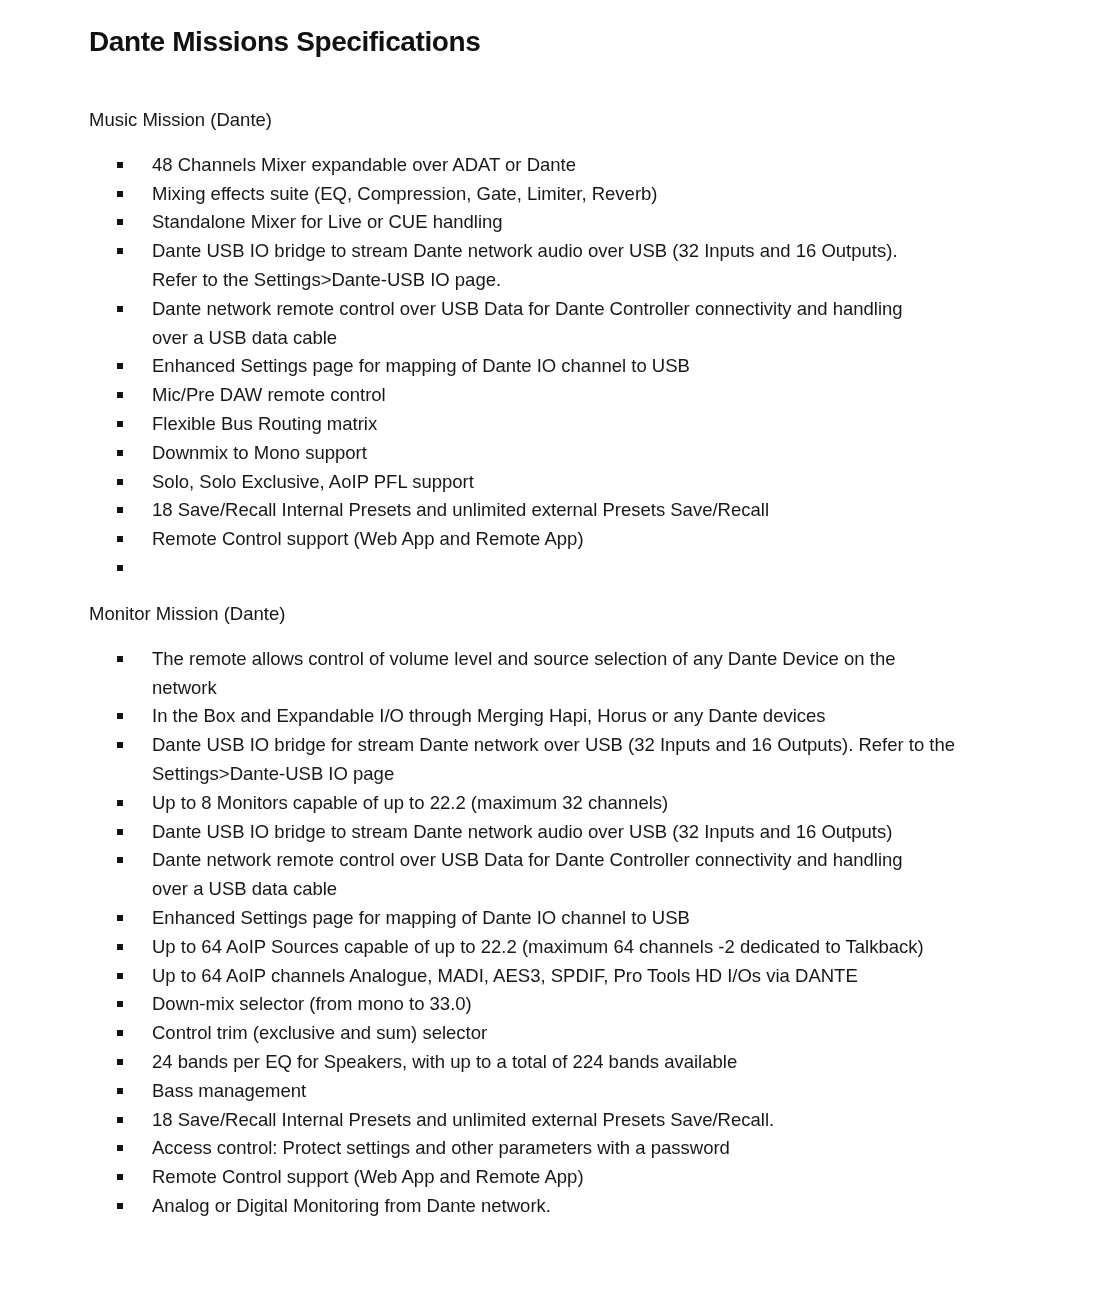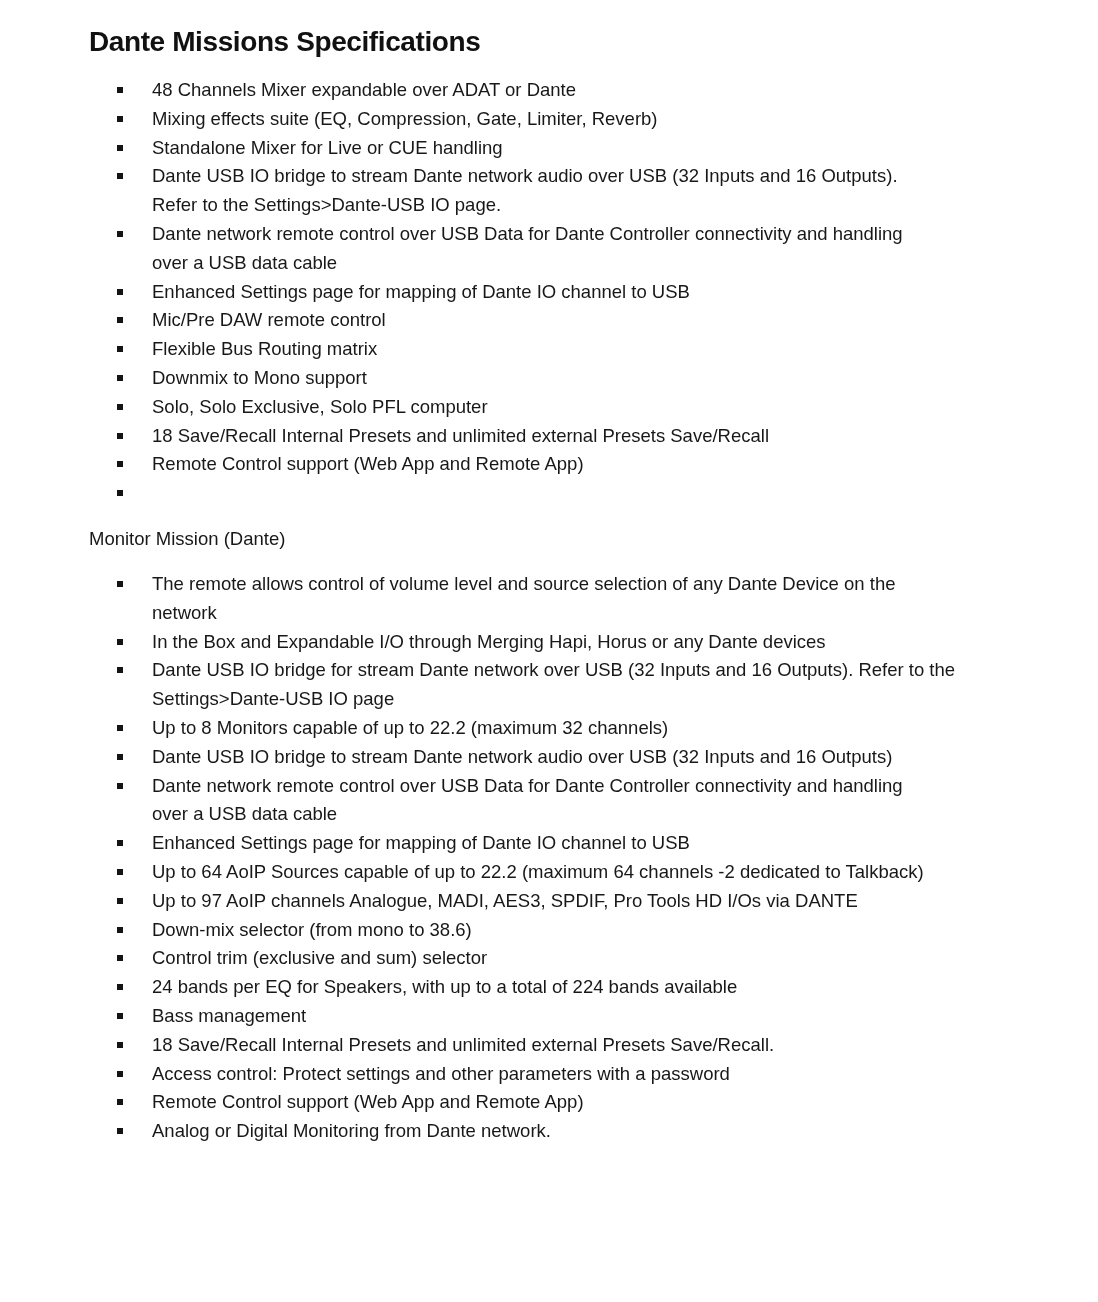--- a/index.html
+++ b/index.html
@@ -55,52 +55,53 @@
   .item-text {
     white-space: pre-line;
   }
 </style>
 </head>
 <body>
 
 <div class="page">
   <h1 class="doc-title">Dante Missions Specifications</h1>
   <div id="sections-container">
+      <div class="section-heading">Music Mission (Dante)</div>
       <ul class="bullet-list">
         <li class="list-item"><span class="bullet-icon"></span><span class="item-text">48 Channels Mixer expandable over ADAT or Dante</span></li>
         <li class="list-item"><span class="bullet-icon"></span><span class="item-text">Mixing effects suite (EQ, Compression, Gate, Limiter, Reverb)</span></li>
         <li class="list-item"><span class="bullet-icon"></span><span class="item-text">Standalone Mixer for Live or CUE handling</span></li>
         <li class="list-item"><span class="bullet-icon"></span><span class="item-text">Dante USB IO bridge to stream Dante network audio over USB (32 Inputs and 16 Outputs).
 Refer to the Settings&gt;Dante-USB IO page.</span></li>
         <li class="list-item"><span class="bullet-icon"></span><span class="item-text">Dante network remote control over USB Data for Dante Controller connectivity and handling
 over a USB data cable</span></li>
         <li class="list-item"><span class="bullet-icon"></span><span class="item-text">Enhanced Settings page for mapping of Dante IO channel to USB</span></li>
         <li class="list-item"><span class="bullet-icon"></span><span class="item-text">Mic/Pre DAW remote control</span></li>
         <li class="list-item"><span class="bullet-icon"></span><span class="item-text">Flexible Bus Routing matrix</span></li>
         <li class="list-item"><span class="bullet-icon"></span><span class="item-text">Downmix to Mono support</span></li>
-        <li class="list-item"><span class="bullet-icon"></span><span class="item-text">Solo, Solo Exclusive, Solo PFL computer</span></li>
+        <li class="list-item"><span class="bullet-icon"></span><span class="item-text">Solo, Solo Exclusive, AoIP PFL support</span></li>
         <li class="list-item"><span class="bullet-icon"></span><span class="item-text">18 Save/Recall Internal Presets and unlimited external Presets Save/Recall</span></li>
         <li class="list-item"><span class="bullet-icon"></span><span class="item-text">Remote Control support (Web App and Remote App)</span></li>
         <li class="list-item"><span class="bullet-icon"></span></li>
       </ul>
       <div class="section-heading">Monitor Mission (Dante)</div>
       <ul class="bullet-list">
         <li class="list-item"><span class="bullet-icon"></span><span class="item-text">The remote allows control of volume level and source selection of any Dante Device on the
 network</span></li>
         <li class="list-item"><span class="bullet-icon"></span><span class="item-text">In the Box and Expandable I/O through Merging Hapi, Horus or any Dante devices</span></li>
         <li class="list-item"><span class="bullet-icon"></span><span class="item-text">Dante USB IO bridge for stream Dante network over USB (32 Inputs and 16 Outputs). Refer to the
 Settings&gt;Dante-USB IO page</span></li>
         <li class="list-item"><span class="bullet-icon"></span><span class="item-text">Up to 8 Monitors capable of up to 22.2 (maximum 32 channels)</span></li>
         <li class="list-item"><span class="bullet-icon"></span><span class="item-text">Dante USB IO bridge to stream Dante network audio over USB (32 Inputs and 16 Outputs)</span></li>
         <li class="list-item"><span class="bullet-icon"></span><span class="item-text">Dante network remote control over USB Data for Dante Controller connectivity and handling
 over a USB data cable</span></li>
         <li class="list-item"><span class="bullet-icon"></span><span class="item-text">Enhanced Settings page for mapping of Dante IO channel to USB</span></li>
         <li class="list-item"><span class="bullet-icon"></span><span class="item-text">Up to 64 AoIP Sources capable of up to 22.2 (maximum 64 channels -2 dedicated to Talkback)</span></li>
-        <li class="list-item"><span class="bullet-icon"></span><span class="item-text">Up to 97 AoIP channels Analogue, MADI, AES3, SPDIF, Pro Tools HD I/Os via DANTE</span></li>
-        <li class="list-item"><span class="bullet-icon"></span><span class="item-text">Down-mix selector (from mono to 38.6)</span></li>
+        <li class="list-item"><span class="bullet-icon"></span><span class="item-text">Up to 64 AoIP channels Analogue, MADI, AES3, SPDIF, Pro Tools HD I/Os via DANTE</span></li>
+        <li class="list-item"><span class="bullet-icon"></span><span class="item-text">Down-mix selector (from mono to 33.0)</span></li>
         <li class="list-item"><span class="bullet-icon"></span><span class="item-text">Control trim (exclusive and sum) selector</span></li>
         <li class="list-item"><span class="bullet-icon"></span><span class="item-text">24 bands per EQ for Speakers, with up to a total of 224 bands available</span></li>
         <li class="list-item"><span class="bullet-icon"></span><span class="item-text">Bass management</span></li>
         <li class="list-item"><span class="bullet-icon"></span><span class="item-text">18 Save/Recall Internal Presets and unlimited external Presets Save/Recall.</span></li>
         <li class="list-item"><span class="bullet-icon"></span><span class="item-text">Access control: Protect settings and other parameters with a password</span></li>
         <li class="list-item"><span class="bullet-icon"></span><span class="item-text">Remote Control support (Web App and Remote App)</span></li>
         <li class="list-item"><span class="bullet-icon"></span><span class="item-text">Analog or Digital Monitoring from Dante network.</span></li>
       </ul>
     </div>
 </div>

